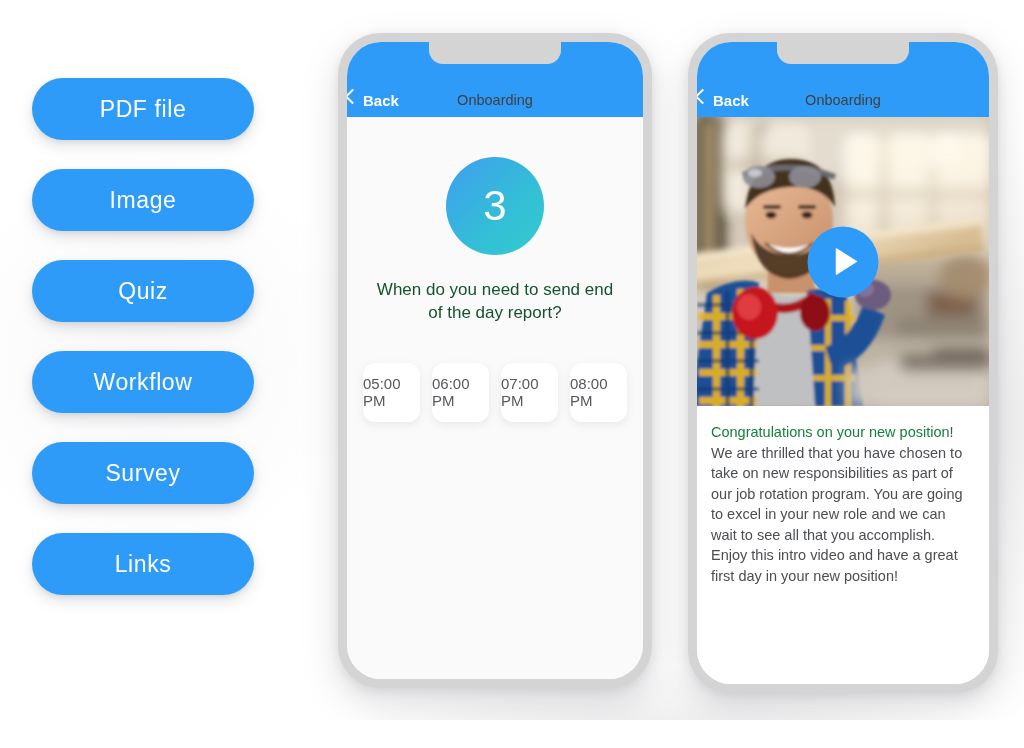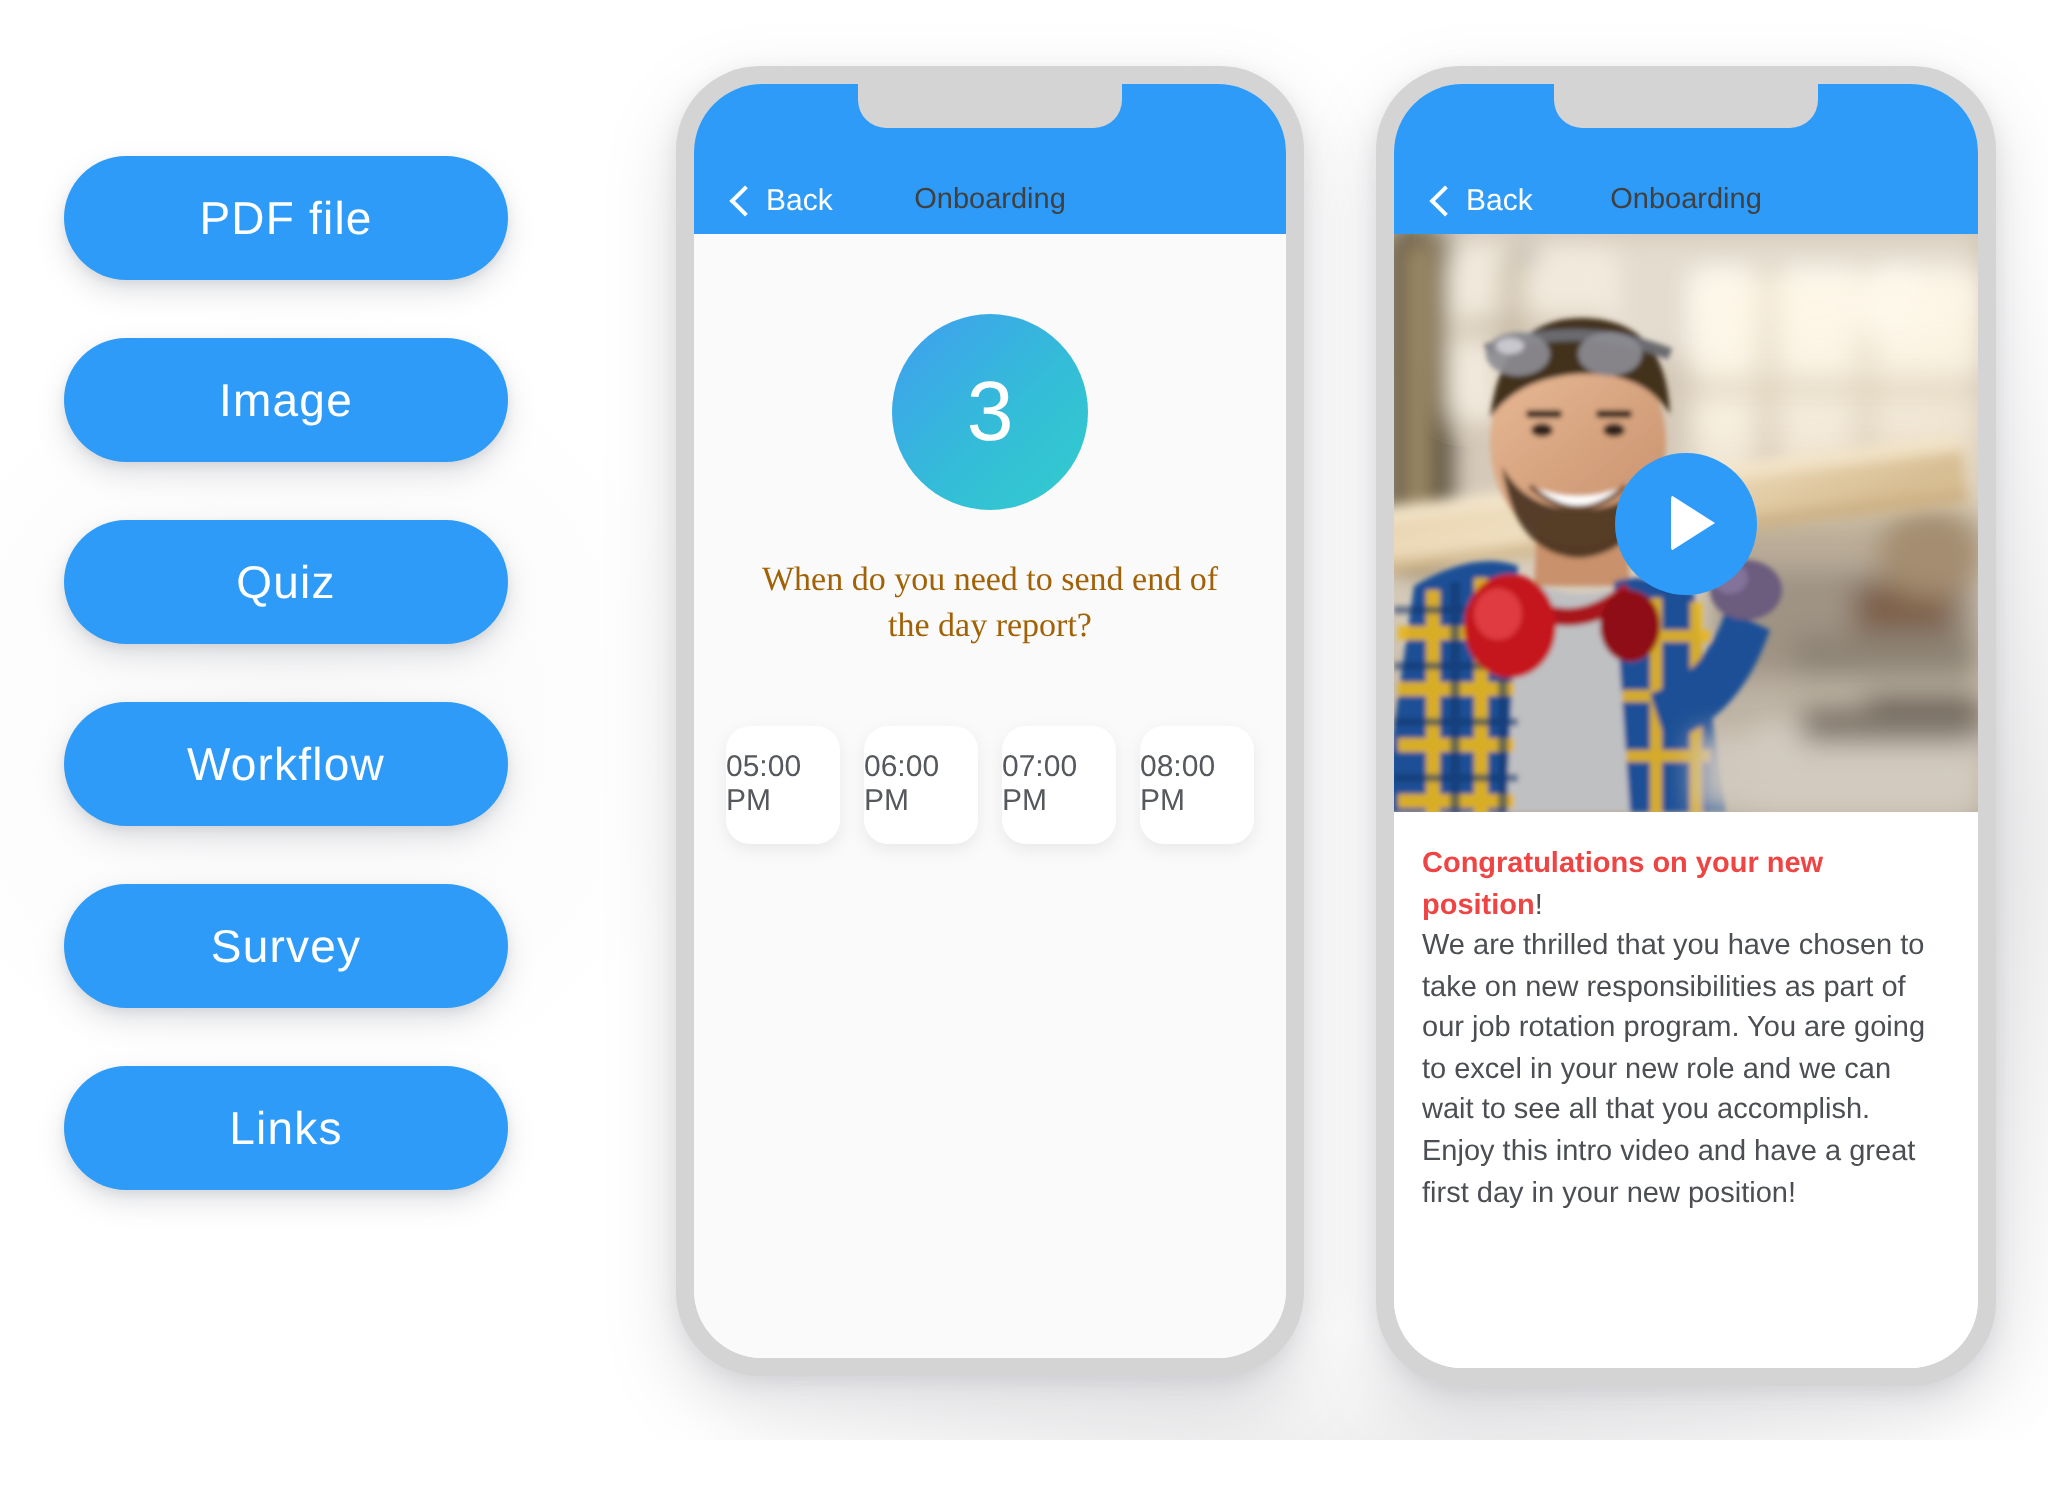--- a/index.html
+++ b/index.html
@@ -103,27 +103,27 @@
     height: 75px;
     background: #2f9bf8;
     display: flex;
     align-items: flex-end;
     padding-bottom: 9px;
     box-sizing: border-box;
     z-index: 2;
   }
   .nav-back {
     position: absolute;
-    left: 20px;
+    left: 0;
     bottom: 8px;
     display: flex;
-    align-items: center;
     gap: 3px;
     color: #ffffff;
     cursor: pointer;
+    font-weight: bold;
   }
   .chev {
     display: inline-block;
     width: 9px;
     height: 9px;
     border-left: 2.4px solid #ffffff;
     border-bottom: 2.4px solid #ffffff;
     transform: rotate(45deg);
     margin-right: 2px;
     margin-top: -1px;
@@ -162,24 +162,24 @@
     align-items: center;
     justify-content: center;
     color: #ffffff;
     font-size: 42px;
     font-weight: 400;
     font-family: "Liberation Sans", sans-serif;
   }
   .quiz-question {
     margin-top: 24px;
     text-align: center;
-    color: #a16207;
+    color: #14532d;
     font-size: 17px;
     line-height: 1.35;
-    font-family: Liberation Serif, serif;
+    font-family: Liberation Sans, sans-serif;
     max-width: 250px;
   }
   .option-list {
     margin-top: 38px;
     width: 100%;
     display: flex;
     flex-direction: row;
     gap: 12px;
   }
   .option-card {
@@ -237,22 +237,22 @@
   }
   .video-text {
     padding: 16px 14px 12px 14px;
     font-family: "Liberation Sans", sans-serif;
     font-size: 14.5px;
     line-height: 1.42;
     color: #4b4e52;
     overflow: hidden;
   }
   .video-heading {
-    font-weight: bold;
-    color: #ef4444;
+    font-weight: normal;
+    color: #15803d;
     margin-top: 20px;
   }
   .video-heading-bang { font-weight: normal; }
   .video-para { }
 </style>
 </head>
 <body>
 
 <div id="stage">
   <div class="bg-wash"></div>

